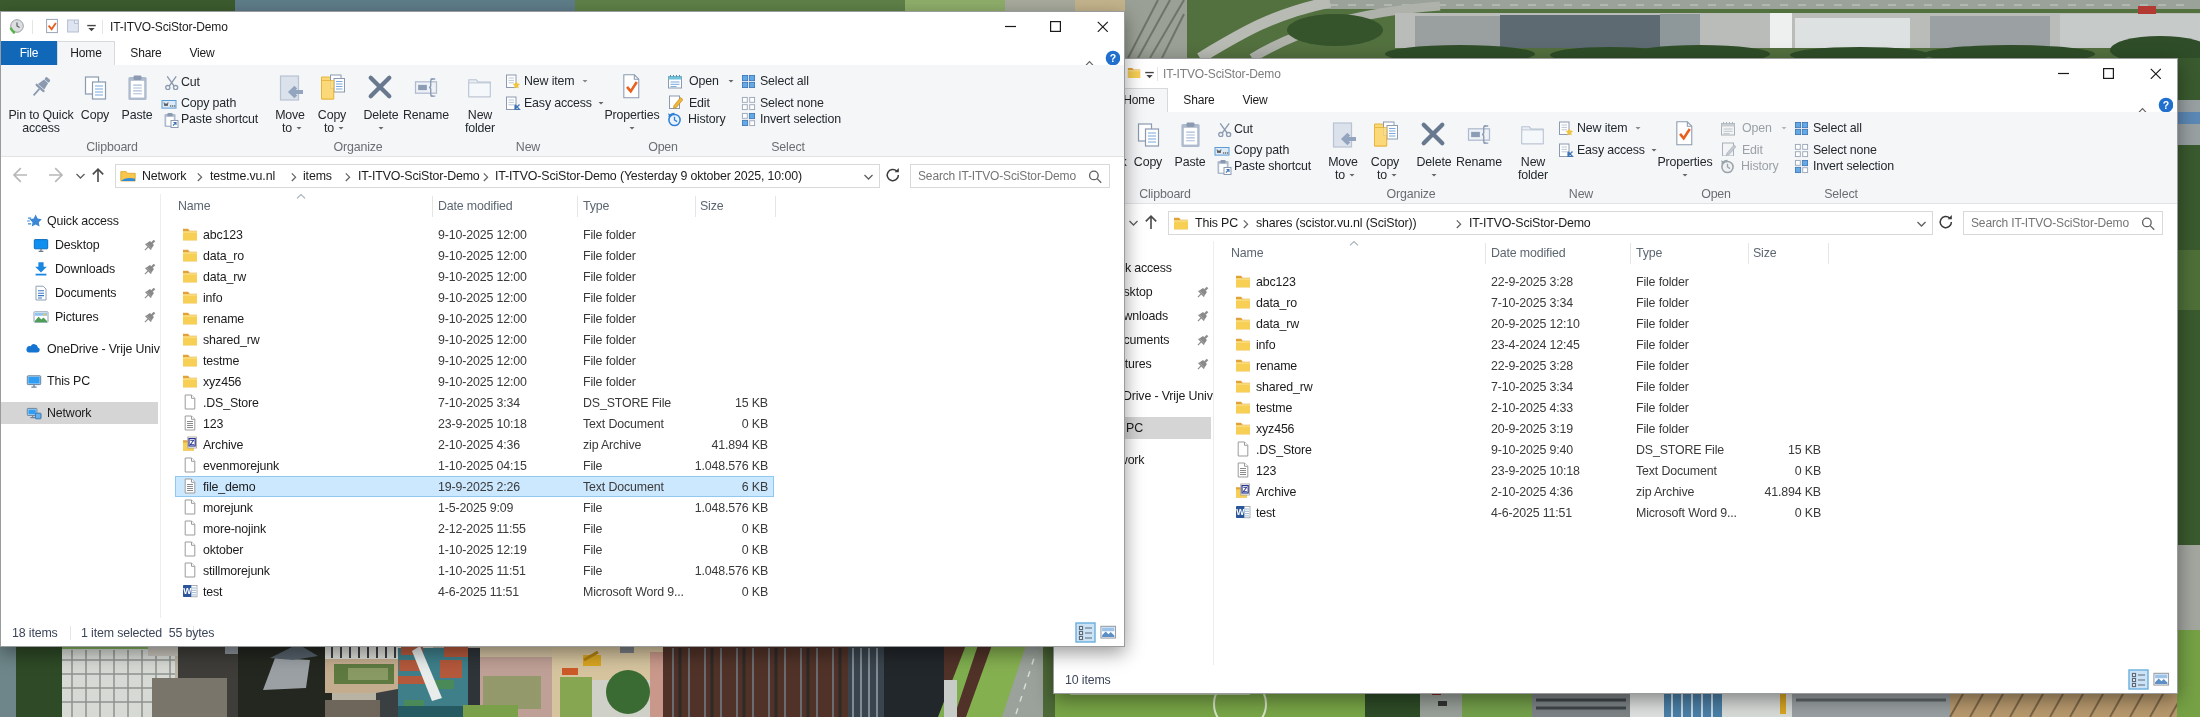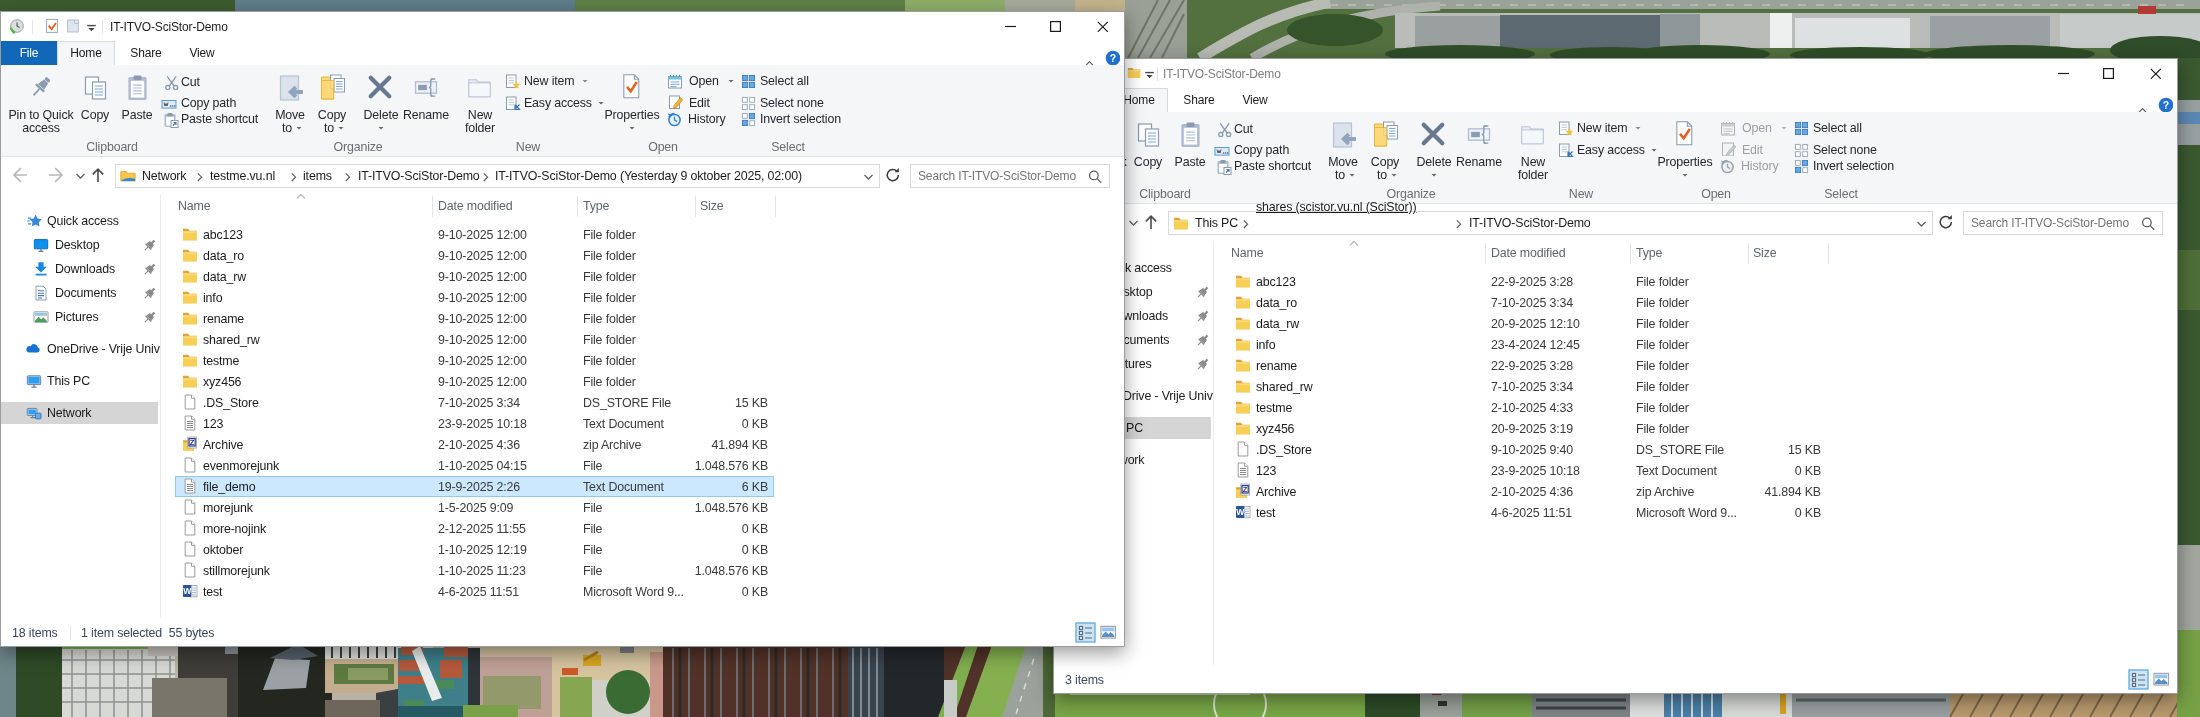--- a/index.html
+++ b/index.html
@@ -412,21 +412,21 @@
       <div class="ab" style="left:114px;top:152px;width:765px;height:24px;background:#fff;border:1px solid #d9d9d9"></div>
       <svg class="ab" style="left:119px;top:156px" width="16" height="16" viewBox="0 0 16 16">
         <path d="M1 2.8h5.1l1.5 1.9H15v9.6H1z" fill="#e2a23a"></path>
         <path d="M1 5.4h14v8.9H1z" fill="#f7cf55"></path>
         <path d="M1 5.4h14v1.2H1z" fill="#fbe291"></path>
       </svg>
       <div class="t bc" style="left:141px;top:156px;">This PC</div>
       <svg class="ab" style="left:188px;top:159.5px" width="9" height="11" viewBox="0 0 9 11">
         <path d="M1.8 1.4l3.8 3.8-3.8 3.8" stroke="#5f5f5f" stroke-width="1.2" fill="none"></path>
       </svg>
-      <div class="t bc" style="left:202px;top:140px;text-decoration:underline;">shares (scistor.vu.nl (SciStor))</div>
+      <div class="t bc" style="left:202px;top:156px;">shares (scistor.vu.nl (SciStor))</div>
       <svg class="ab" style="left:401px;top:159.5px" width="9" height="11" viewBox="0 0 9 11">
         <path d="M1.8 1.4l3.8 3.8-3.8 3.8" stroke="#5f5f5f" stroke-width="1.2" fill="none"></path>
       </svg>
       <div class="t bc" style="left:415px;top:156px;">IT-ITVO-SciStor-Demo</div>
       <svg class="ab" style="left:862px;top:159.5px" width="11" height="10" viewBox="0 0 11 10">
         <path d="M1.5 3l4 4 4-4" stroke="#5f5f5f" stroke-width="1.3" fill="none"></path>
       </svg>
       <svg class="ab" style="left:884px;top:155px" width="15" height="15" viewBox="0 0 15 15">
         <path d="M13.4 8a5.6 5.6 0 11-1.7-4" stroke="#3a3a3a" stroke-width="1.5" fill="none"></path>
         <path d="M13.8 1v4.2H9.6z" fill="#3a3a3a"></path>
@@ -627,21 +627,21 @@
         <g stroke="#9cb8d8" stroke-width="1">
           <path d="M10 5h4M10 7.3h4M10 9.6h4M10 11.9h4"></path>
         </g>
         <rect x="1" y="2" width="8.4" height="12" rx=".8" fill="#2a5699"></rect>
         <text x="5.2" y="11.4" font-size="8.6" font-weight="bold" fill="#fff" text-anchor="middle">W</text>
       </svg>
       <div class="t ft" style="left:202px;top:445.5px;">test</div>
       <div class="t fs" style="left:437px;top:445.5px;">4-6-2025 11:51</div>
       <div class="t fs" style="left:582px;top:445.5px;">Microsoft Word 9...</div>
       <div class="t fs" style="left:567px;top:445.5px;width:200px;text-align:right;">0 KB</div>
-      <div class="t st" style="left:11px;top:613px;">3 items</div>
+      <div class="t st" style="left:11px;top:613px;">10 items</div>
       <svg class="ab" style="left:1074px;top:610px" width="21" height="21" viewBox="0 0 21 21">
         <rect x="1" y="1" width="19" height="19" fill="#cbe3f5" stroke="#68aede" stroke-width="1.4"></rect>
         <g stroke="#5a6a7a" stroke-width="1.2" fill="#fff">
           <rect x="4.5" y="4.5" width="3" height="3"></rect>
           <rect x="4.5" y="9.5" width="3" height="3"></rect>
           <rect x="4.5" y="14.5" width="3" height="3"></rect>
         </g>
         <g stroke="#5a6a7a" stroke-width="1.2">
           <path d="M10 6h7M10 11h7M10 16h7"></path>
         </g>
@@ -916,21 +916,21 @@
         <path d="M1.8 1.4l3.8 3.8-3.8 3.8" stroke="#5f5f5f" stroke-width="1.2" fill="none"></path>
       </svg>
       <div class="t bc" style="left:302px;top:156px;">items</div>
       <svg class="ab" style="left:343px;top:159.5px" width="9" height="11" viewBox="0 0 9 11">
         <path d="M1.8 1.4l3.8 3.8-3.8 3.8" stroke="#5f5f5f" stroke-width="1.2" fill="none"></path>
       </svg>
       <div class="t bc" style="left:357px;top:156px;">IT-ITVO-SciStor-Demo</div>
       <svg class="ab" style="left:481px;top:159.5px" width="9" height="11" viewBox="0 0 9 11">
         <path d="M1.8 1.4l3.8 3.8-3.8 3.8" stroke="#5f5f5f" stroke-width="1.2" fill="none"></path>
       </svg>
-      <div class="t bc" style="left:494px;top:156px;">IT-ITVO-SciStor-Demo (Yesterday 9 oktober 2025, 02:00)</div>
+      <div class="t bc" style="left:494px;top:156px;">IT-ITVO-SciStor-Demo (Yesterday 9 oktober 2025, 10:00)</div>
       <svg class="ab" style="left:862px;top:159.5px" width="11" height="10" viewBox="0 0 11 10">
         <path d="M1.5 3l4 4 4-4" stroke="#5f5f5f" stroke-width="1.3" fill="none"></path>
       </svg>
       <svg class="ab" style="left:884px;top:155px" width="15" height="15" viewBox="0 0 15 15">
         <path d="M13.4 8a5.6 5.6 0 11-1.7-4" stroke="#3a3a3a" stroke-width="1.5" fill="none"></path>
         <path d="M13.8 1v4.2H9.6z" fill="#3a3a3a"></path>
       </svg>
       <div class="ab" style="left:909px;top:152px;width:200px;height:24px;background:#fff;border:1px solid #d9d9d9"></div>
       <div class="t f12" style="left:917px;top:156px;color:#757575;">Search IT-ITVO-SciStor-Demo</div>
       <svg class="ab" style="left:1087px;top:157px" width="14" height="15" viewBox="0 0 15 15">
@@ -1164,21 +1164,21 @@
       </svg>
       <div class="t ft" style="left:202px;top:529.5px;">oktober</div>
       <div class="t fs" style="left:437px;top:529.5px;">1-10-2025 12:19</div>
       <div class="t fs" style="left:582px;top:529.5px;">File</div>
       <div class="t fs" style="left:567px;top:529.5px;width:200px;text-align:right;">0 KB</div>
       <svg class="ab" style="left:181px;top:550px" width="16" height="16" viewBox="0 0 16 16">
         <path d="M3.2 1h6.3l3.3 3.3V15H3.2z" fill="#fff" stroke="#9b9b9b" stroke-width="1"></path>
         <path d="M9.5 1v3.3h3.3" fill="#fff" stroke="#9b9b9b" stroke-width="1"></path>
       </svg>
       <div class="t ft" style="left:202px;top:550.5px;">stillmorejunk</div>
-      <div class="t fs" style="left:437px;top:550.5px;">1-10-2025 11:23</div>
+      <div class="t fs" style="left:437px;top:550.5px;">1-10-2025 11:51</div>
       <div class="t fs" style="left:582px;top:550.5px;">File</div>
       <div class="t fs" style="left:567px;top:550.5px;width:200px;text-align:right;">1.048.576 KB</div>
       <svg class="ab" style="left:181px;top:571px" width="16" height="16" viewBox="0 0 16 16">
         <rect x="8.6" y="2.4" width="6.4" height="11.4" fill="#fff" stroke="#9b9b9b" stroke-width=".8"></rect>
         <g stroke="#9cb8d8" stroke-width="1">
           <path d="M10 5h4M10 7.3h4M10 9.6h4M10 11.9h4"></path>
         </g>
         <rect x="1" y="2" width="8.4" height="12" rx=".8" fill="#2a5699"></rect>
         <text x="5.2" y="11.4" font-size="8.6" font-weight="bold" fill="#fff" text-anchor="middle">W</text>
       </svg>

